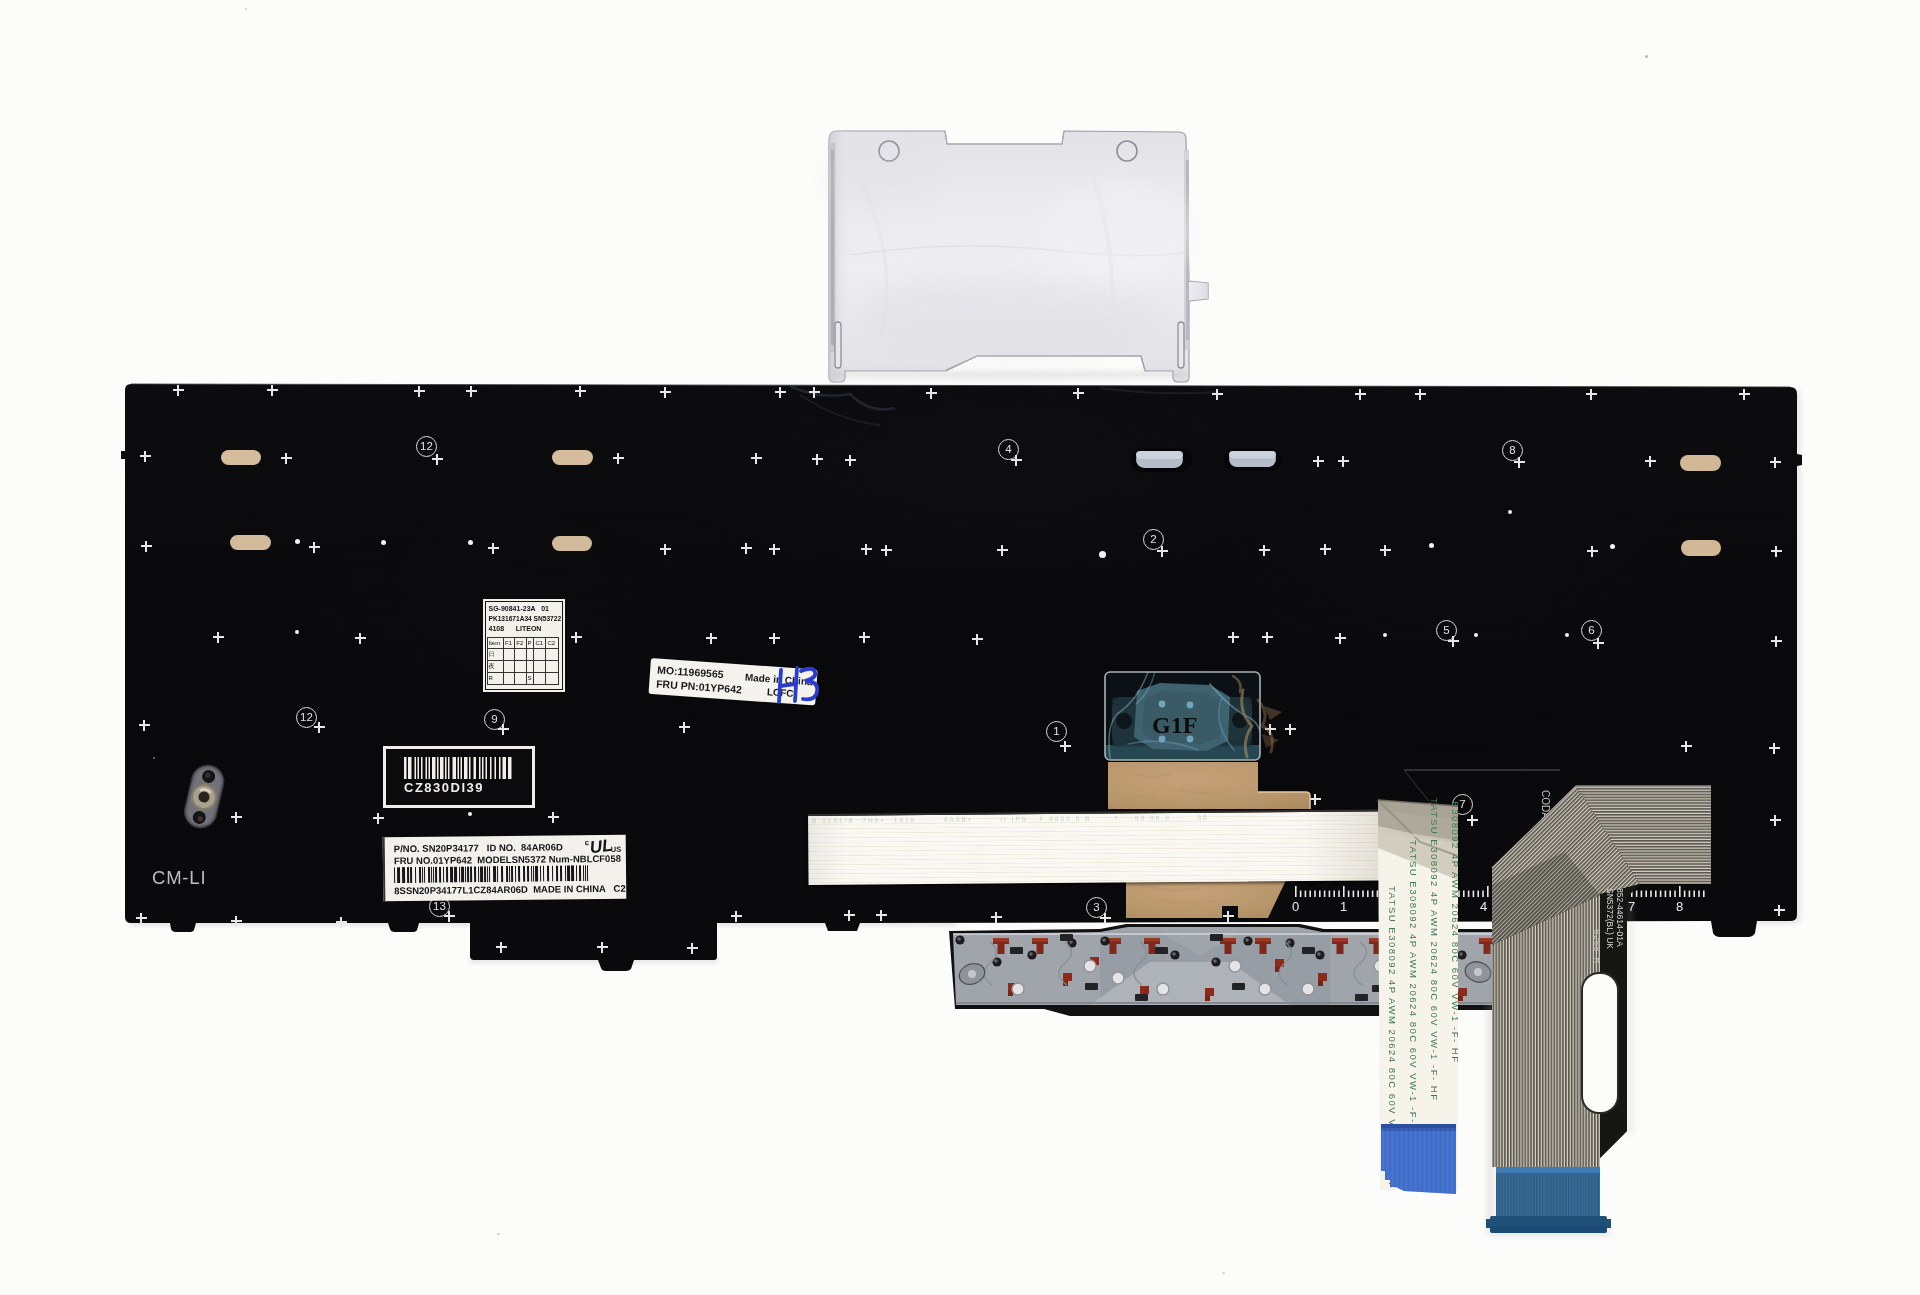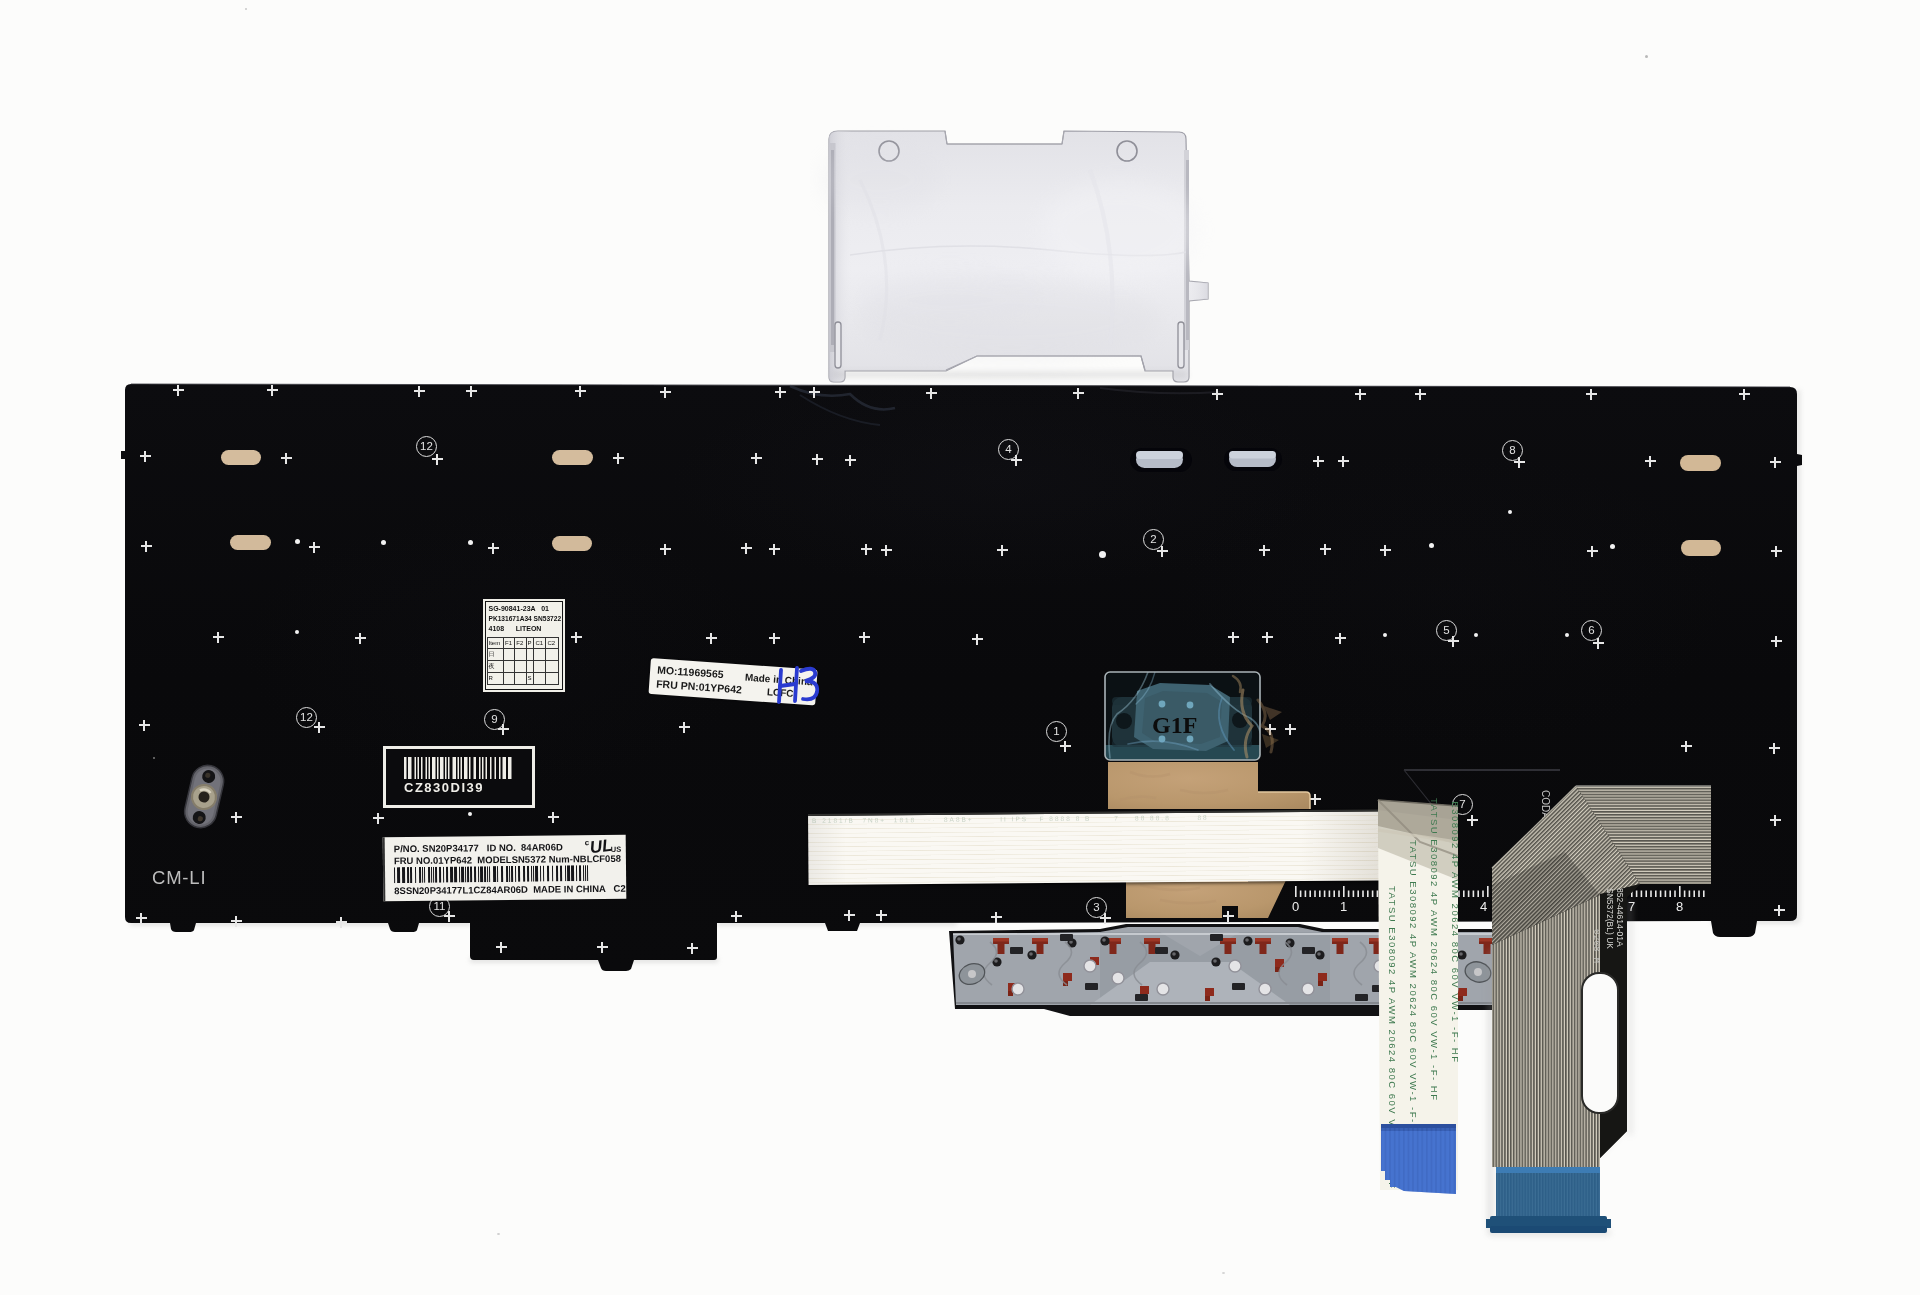--- a/index.html
+++ b/index.html
@@ -235,21 +235,21 @@
 <div class="circ" style="left:998px;top:439px;">4</div>
 <div class="circ" style="left:1502px;top:440px;">8</div>
 <div class="circ" style="left:1143px;top:529px;">2</div>
 <div class="circ" style="left:1436px;top:620px;">5</div>
 <div class="circ" style="left:1581px;top:620px;">6</div>
 <div class="circ" style="left:296px;top:707px;">12</div>
 <div class="circ" style="left:484px;top:709px;">9</div>
 <div class="circ" style="left:1046px;top:721px;">1</div>
 <div class="circ" style="left:1452px;top:794px;">7</div>
 <div class="circ" style="left:1086px;top:897px;">3</div>
-<div class="circ" style="left:429px;top:896px;">11</div>
+<div class="circ" style="left:429px;top:896px;">13</div>
 <div class="abs" style="left:152px;top:867px;color:#bdbdbd;font-size:18.5px;letter-spacing:0.8px;">CM-LI</div>
 
 <svg class="abs" style="left:178px;top:758px" width="56" height="84" viewBox="0 0 56 84">
 <g transform="rotate(13 26 39)">
 <rect x="10" y="7" width="32" height="63" rx="16" fill="#63636a" stroke="#36363c" stroke-width="1.5"></rect>
 <rect x="13" y="10" width="26" height="57" rx="13" fill="#72727a"></rect>
 <circle cx="26" cy="18" r="6.5" fill="#141416"></circle>
 <circle cx="24.8" cy="17" r="2.6" fill="#38322a"></circle>
 <circle cx="26" cy="60" r="6.5" fill="#141416"></circle>
 <circle cx="27.3" cy="61" r="2.6" fill="#3e362c"></circle>

